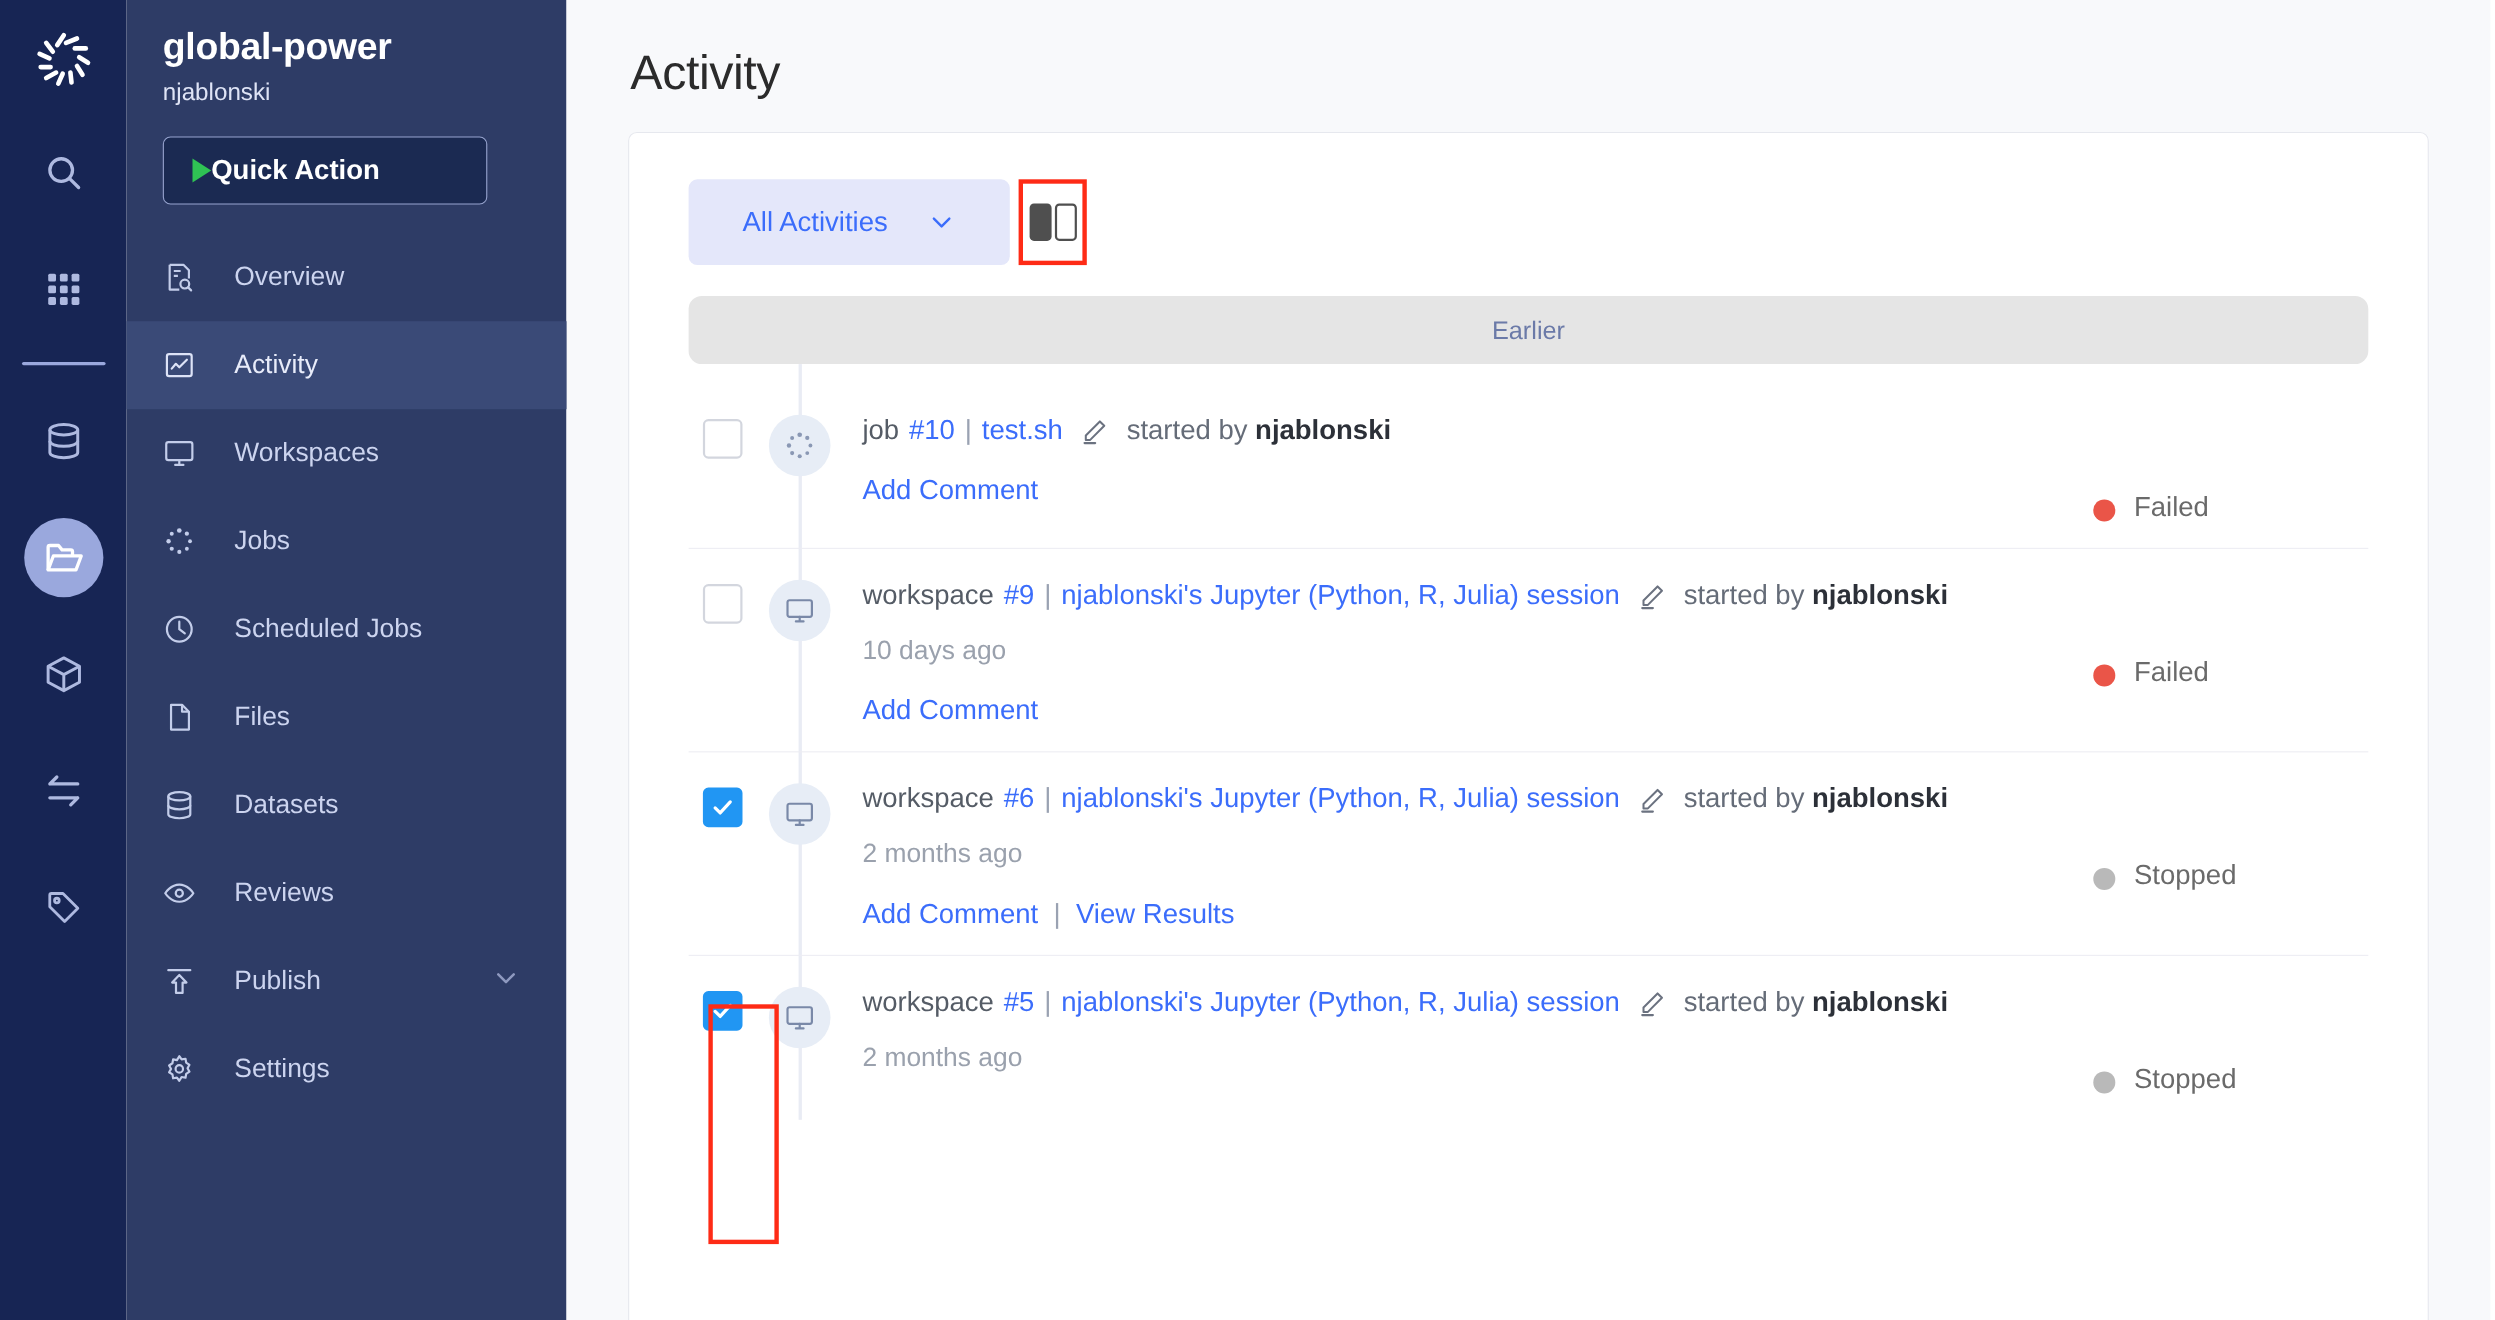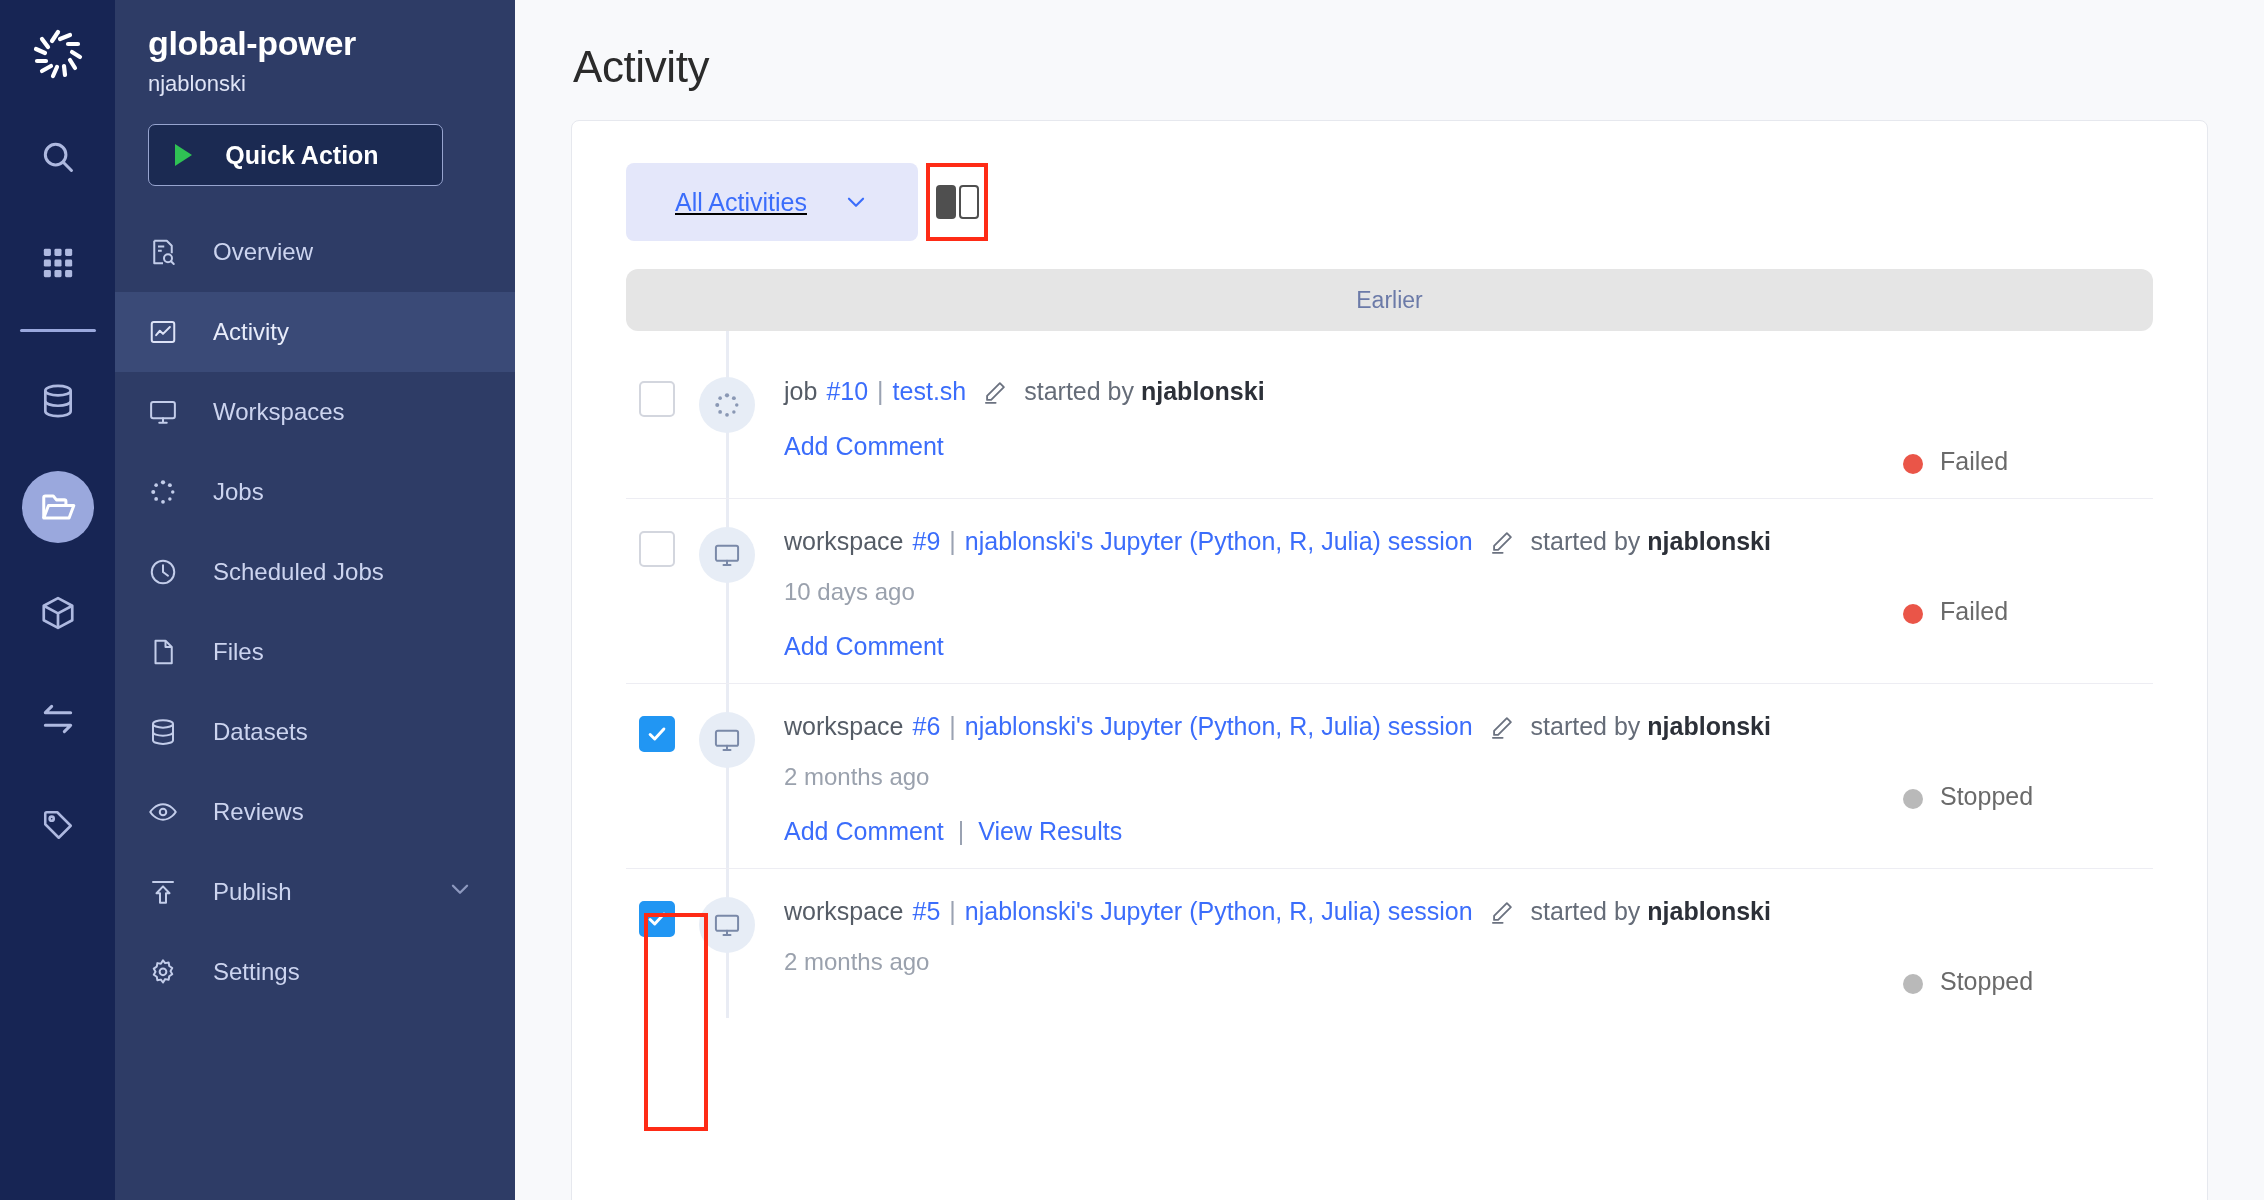--- a/index.html
+++ b/index.html
@@ -46,21 +46,21 @@
     border-radius: 7px;
     display: flex; align-items: center;
     cursor: pointer;
   }
   .qa-play {
     width: 0; height: 0; margin-left: 26px;
     border-left: 17px solid #2fc254;
     border-top: 11px solid transparent;
     border-bottom: 11px solid transparent;
   }
-  .qa-label { flex: 1; text-align: center; font-size: 25px; font-weight: 700; color: #ffffff; padding-right: 30px; }
+  .qa-label { flex: 1; font-size: 25px; font-weight: 700; color: #ffffff; padding-right: 30px; }
 
   .nav { margin-top: 26px; }
   .nav-item {
     height: 80px; display: flex; align-items: center;
     padding-left: 33px; cursor: pointer;
     font-size: 24px; color: #ccd4ef;
     position: relative;
   }
   .nav-item.active { background: #3a4a77; color: #e8ecfa; }
   .nav-ico { width: 40px; display: flex; align-items: center; justify-content: flex-start; color: #c3cdea; }
@@ -75,21 +75,21 @@
   }
   .page-title { font-size: 44px; font-weight: 400; color: #2b2b2b; margin: 14px 0 28px 2px; letter-spacing: -0.4px; }
 
   .card {
     background: #ffffff;
     border: 1px solid #e6e8ee;
     border-radius: 8px;
     height: 1110px;
     padding: 42px 54px 0 54px;
   }
-  .toolbar { display: flex; align-items: center; height: 78px; text-decoration: underline; }
+  .toolbar { display: flex; align-items: center; height: 78px; }
   .filter-select {
     background: #e4e7fa; border: none; border-radius: 8px;
     height: 78px; min-width: 292px;
     display: flex; align-items: center; justify-content: center;
     color: #3b6dfb; font-size: 25px; cursor: pointer;
     padding: 0 26px;
   }
   .filter-caret { margin-left: 36px; display: flex; align-items: center; }
   .view-toggle {
     margin-left: 8px;

